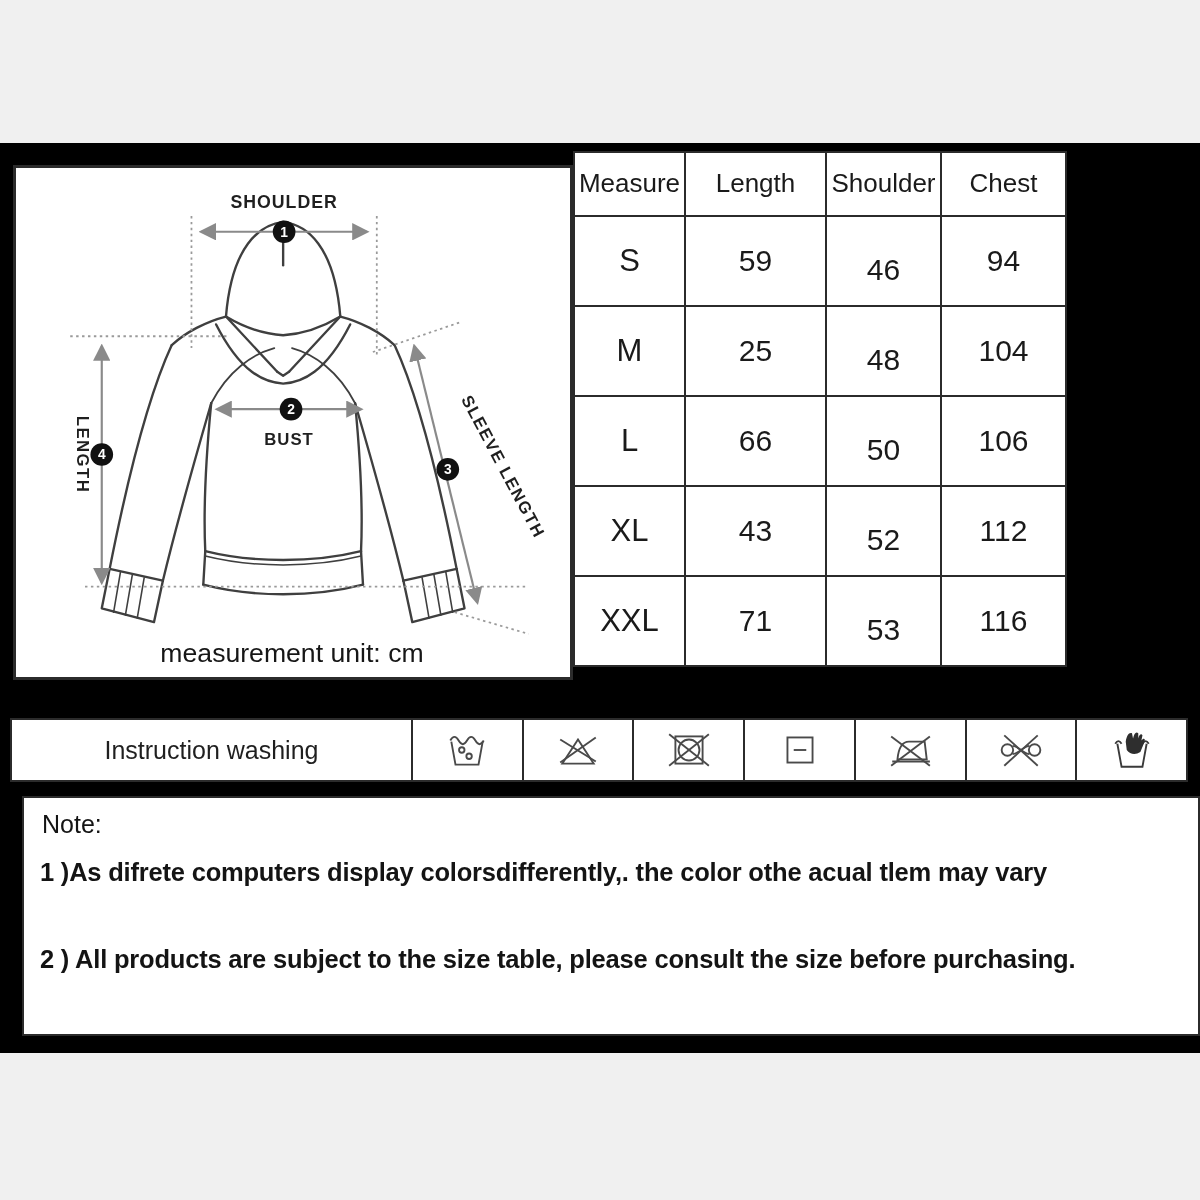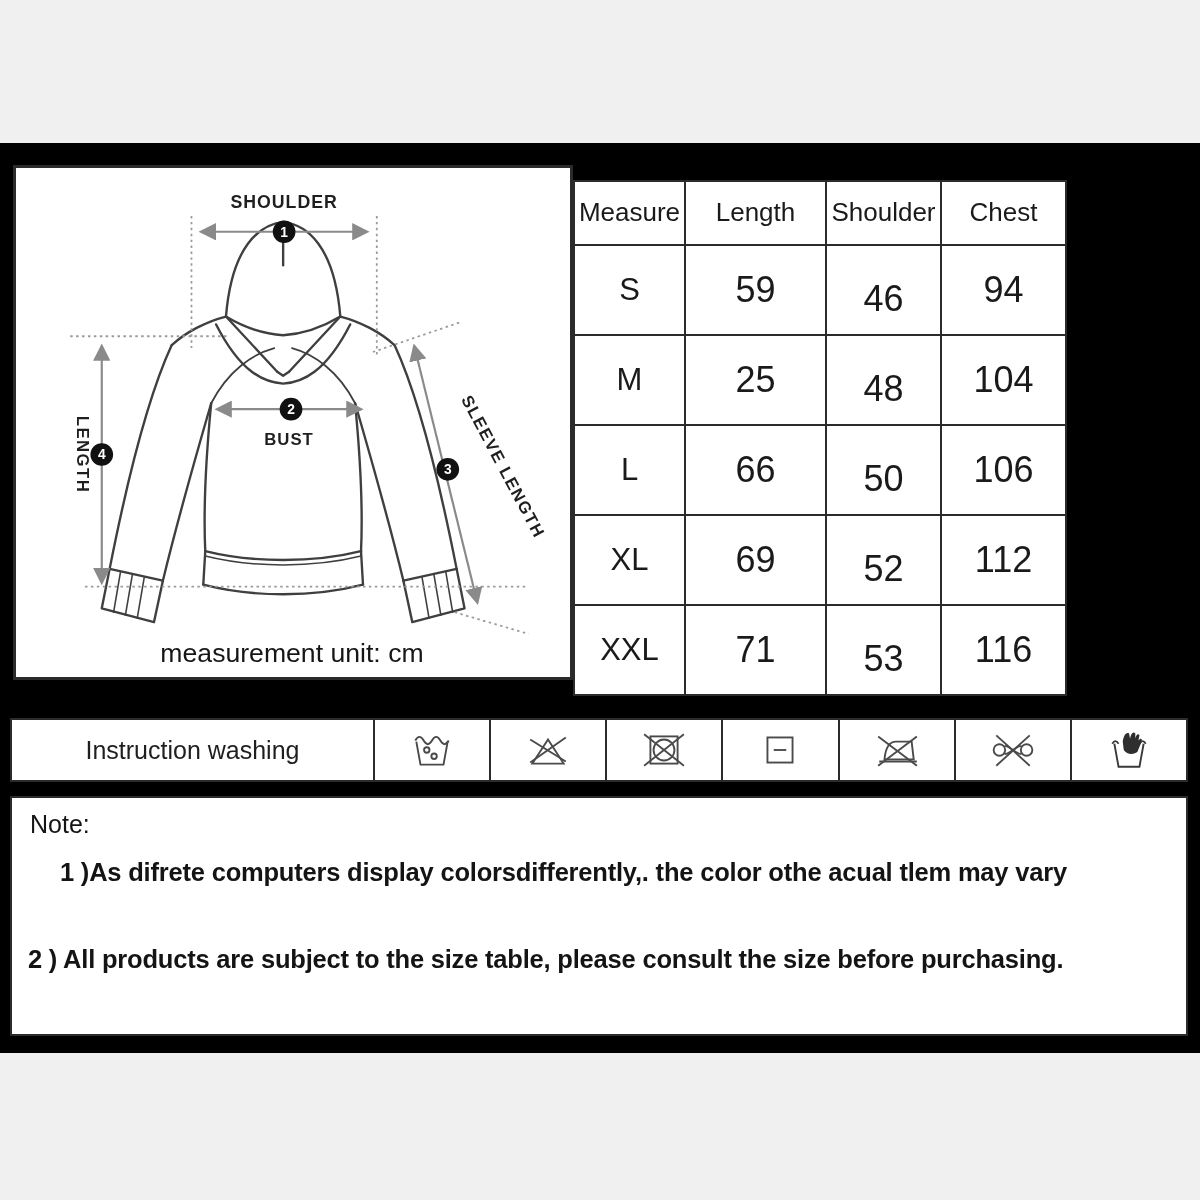--- a/index.html
+++ b/index.html
@@ -6,39 +6,39 @@
   body{width:1200px;height:1200px;background:#f0f0f0;font-family:"Liberation Sans",sans-serif;}
   #stage{position:relative;width:1200px;height:1200px;overflow:hidden;}
   .band{position:absolute;left:0;width:1200px;background:#f0f0f0;}
   #content{position:absolute;left:0;top:143px;width:1200px;height:910px;background:#000000;}
 
   
   .diagram-box{position:absolute;left:13px;top:22px;width:560px;height:515px;border:3px solid #2b2b2b;background:#fff;box-sizing:border-box;}
   .diagram-box svg{display:block;width:100%;height:100%;}
 
   
-  table.size-table{position:absolute;left:573px;top:37px;width:492px;height:516px;border-collapse:collapse;table-layout:fixed;background:#fff;}
+  table.size-table{position:absolute;left:573px;top:8px;width:492px;height:516px;border-collapse:collapse;table-layout:fixed;background:#fff;}
   table.size-table th,table.size-table td{border:2.5px solid #2b2b2b;text-align:center;vertical-align:middle;padding:0;color:#1a1a1a;background:#fff;}
   table.size-table th{font-size:26px;font-weight:400;height:53px;}
-  table.size-table td{font-size:36px;font-weight:400;height:76px;}
+  table.size-table td{font-size:30px;font-weight:400;height:76px;}
   table.size-table td.size-col{font-size:31px;}
   table.size-table td.shift-down span{display:inline-block;transform:translateY(9px);}
 
   
   .wash-box{position:absolute;left:10px;top:575px;width:1178px;height:64px;border:2.5px solid #2b2b2b;background:#fff;display:flex;box-sizing:border-box;}
-  .wash-label{width:363px;display:flex;align-items:center;justify-content:center;font-size:25px;color:#1f1f1f;border-right:2.5px solid #2b2b2b;box-sizing:border-box;}
+  .wash-label{width:401px;display:flex;align-items:center;justify-content:center;font-size:25px;color:#1f1f1f;border-right:2.5px solid #2b2b2b;box-sizing:border-box;}
   .wash-cell{flex:1;display:flex;align-items:center;justify-content:center;border-right:2.5px solid #2b2b2b;box-sizing:border-box;}
   .wash-cell:last-child{border-right:none;}
   .wash-cell svg{width:48px;height:46px;}
 
   
-  .note-box{position:absolute;left:10px;top:653px;width:1178px;height:240px;border:2.5px solid #2b2b2b;background:#fff;box-sizing:border-box;}
+  .note-box{position:absolute;left:22px;top:653px;width:1178px;height:240px;border:2.5px solid #2b2b2b;background:#fff;box-sizing:border-box;}
   .note-title{position:absolute;left:18px;top:12px;font-size:25px;color:#141414;font-weight:400;}
   .note-line{position:absolute;left:16px;white-space:nowrap;font-size:25.5px;font-weight:700;color:#141414;letter-spacing:-0.2px;}
-  .note-line.l1{top:60px;margin-left:32px;}
+  .note-line.l1{top:60px;}
   .note-line.l1b{top:103px;left:53px;}
   .note-line.l2{top:147px;}
   .note-line.l3{top:190px;color:#bf3a40;}
 </style>
 </head>
 <body>
 
 <div id="stage">
   <div class="band" style="top:0;height:143px;"></div>
   <div class="band" style="top:1053px;height:147px;"></div>
@@ -158,21 +158,21 @@
         <td>104</td>
       </tr>
       <tr>
         <td class="size-col">L</td>
         <td>66</td>
         <td class="shift-down"><span>50</span></td>
         <td>106</td>
       </tr>
       <tr>
         <td class="size-col">XL</td>
-        <td>69</td>
+        <td>43</td>
         <td class="shift-down"><span>52</span></td>
         <td>112</td>
       </tr>
       <tr>
         <td class="size-col">XXL</td>
         <td>71</td>
         <td class="shift-down"><span>53</span></td>
         <td>116</td>
       </tr>
     </tbody>

